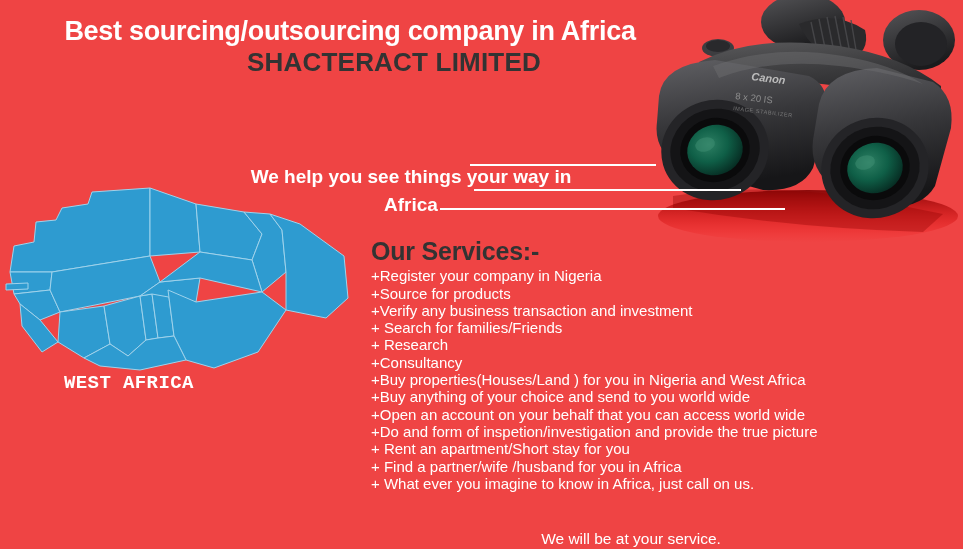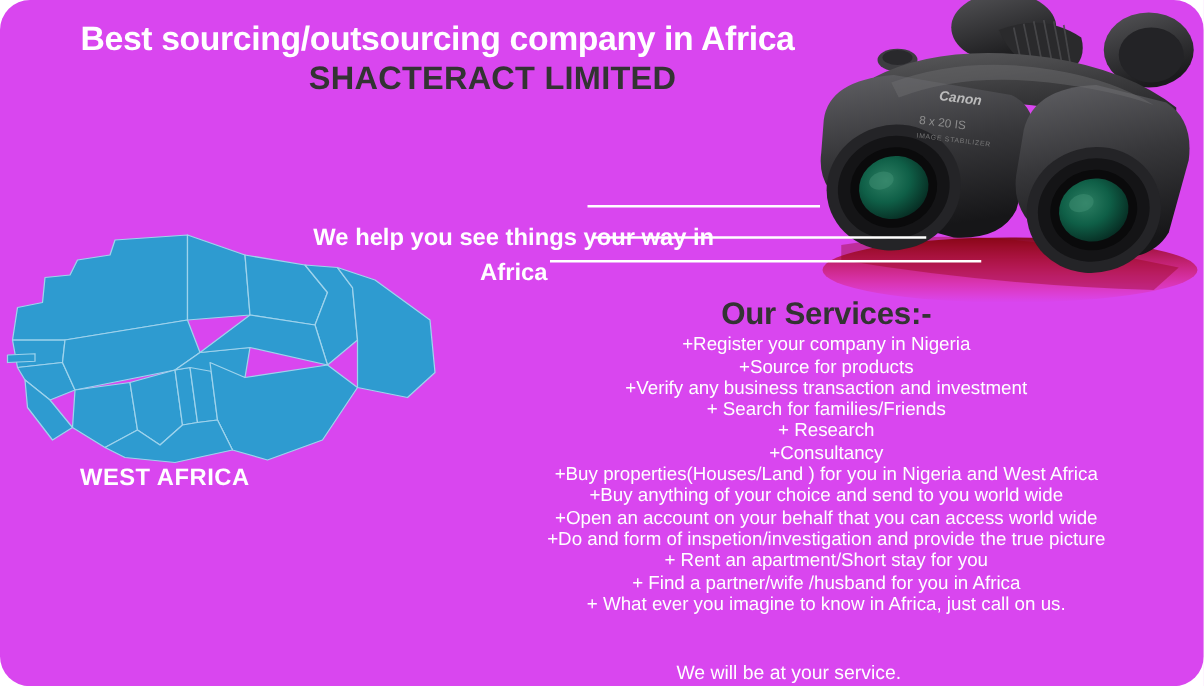--- a/index.html
+++ b/index.html
@@ -6,23 +6,22 @@
   html, body {
     margin: 0;
     padding: 0;
     background: #ffffff;
   }
   #poster {
     position: relative;
     width: 963px;
     height: 549px;
     overflow: hidden;
-    background: #d946ef;
+    background: #ef4444;
     font-family: "Liberation Sans", sans-serif;
-    border-radius: 24px;
     -webkit-font-smoothing: antialiased;
   }
 
   
   #headline {
     position: absolute;
     top: 16px;
     left: 0;
     width: 700px;
     text-align: center;
@@ -46,21 +45,21 @@
     letter-spacing: 0.2px;
     line-height: 1.15;
     white-space: nowrap;
     z-index: 6;
     padding-left: 44px;
   }
 
   
   #tagline {
     position: absolute;
-    top: 177px;
+    top: 163px;
     left: 236px;
     width: 350px;
     color: #ffffff;
     font-size: 19px;
     font-weight: bold;
     line-height: 1.45;
     text-align: center;
     z-index: 6;
   }
   .rule {
@@ -98,30 +97,30 @@
   #map-label {
     position: absolute;
     left: 64px;
     top: 372px;
     color: #ffffff;
     font-size: 19px;
     font-weight: bold;
     letter-spacing: 0.4px;
     z-index: 6;
     white-space: nowrap;
+    font-family: Liberation Mono, monospace;
   }
 
   
   #services {
     position: absolute;
     left: 371px;
     top: 238px;
     width: 580px;
     z-index: 6;
-    text-align: center;
   }
   #services-heading {
     color: #333333;
     font-size: 25px;
     font-weight: bold;
     line-height: 1.05;
     margin: 0 0 3px 0;
     letter-spacing: -0.2px;
   }
   #services-list {

